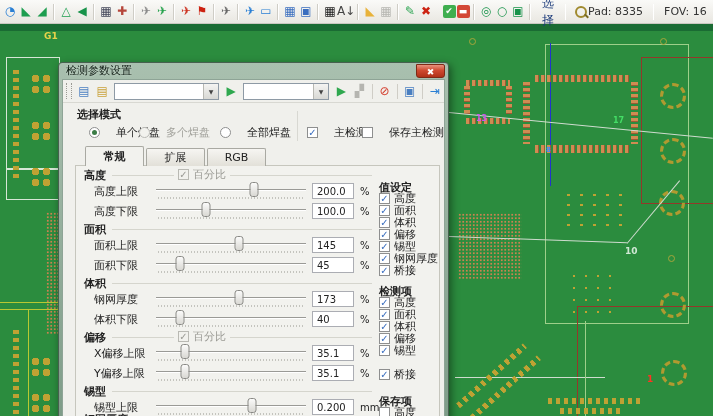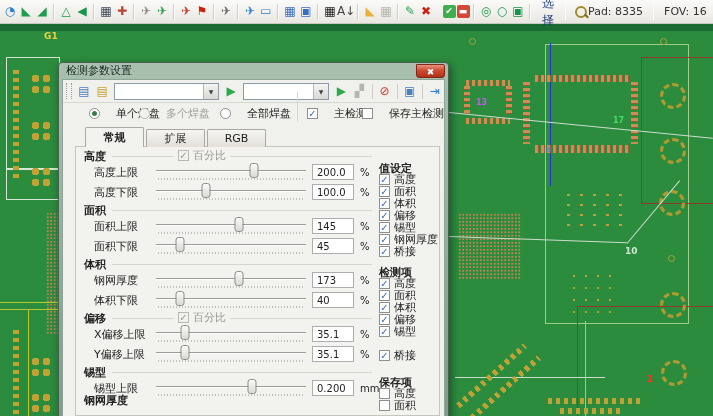--- a/index.html
+++ b/index.html
@@ -212,21 +212,21 @@
   <div class="diag" style="left:449px;top:212px;width:178px;transform:rotate(2deg)"></div>
   <div class="diag" style="left:455px;top:353px;width:150px"></div>
   <div class="vline-lg" style="left:585px;top:297px;height:95px"></div>
 
   <div class="padstrip" style="left:458px;top:379px;width:90px;transform:rotate(-42deg)"></div>
   <div class="padstrip" style="left:472px;top:391px;width:90px;transform:rotate(-42deg)"></div>
   <div class="padstrip" style="left:548px;top:374px;width:95px;transform:none"></div>
   <div class="padstrip" style="left:560px;top:384px;width:60px;transform:none"></div>
 
   <span class="plbl" style="left:44px;top:7px;color:#e8d24a;font-size:9px">G1</span>
-  <span class="plbl" style="left:476px;top:74px;color:#cc55ee">13</span>
+  <span class="plbl" style="left:476px;top:90px;color:#cc55ee">13</span>
   <span class="plbl" style="left:613px;top:92px;color:#44dd66">17</span>
   <span class="plbl" style="left:625px;top:222px;color:#cfe8d4;font-size:9px">10</span>
   <span class="plbl" style="left:546px;top:122px;color:#4488ff;font-size:7px">8</span>
   <span class="plbl" style="left:647px;top:350px;color:#ff3322;font-size:9px">1</span>
 </div>
 
 <div class="dialog">
   <div class="dtitle">
     <span class="dtitle-text">检测参数设置</span>
     <button class="dclose">✖</button>
@@ -248,20 +248,21 @@
         <span class="dticon" style="color: rgb(47, 168, 79);">▶</span>
         <span class="dticon" style="color: rgb(181, 181, 176);">▞</span>
         <span class="dsep"></span>
         <span class="dticon" style="color: rgb(211, 58, 42);">⊘</span>
         <span class="dsep"></span>
         <span class="dticon" style="color: rgb(74, 127, 193);">▣</span>
         <span class="dsep"></span>
         <span class="dticon" style="color: rgb(42, 127, 212);">⇥</span>
       </div>
 
+    <div class="mode-label">选择模式</div>
     <div class="mode-row">
       <span class="opt" style="left:26px">
         <span class="radio selected"></span>
         <span>单个焊盘</span>
       </span>
       <span class="opt dis" style="left:76px">
         <span class="radio disabled"></span>
         <span>多个焊盘</span>
       </span>
       <span class="opt" style="left:157px">

